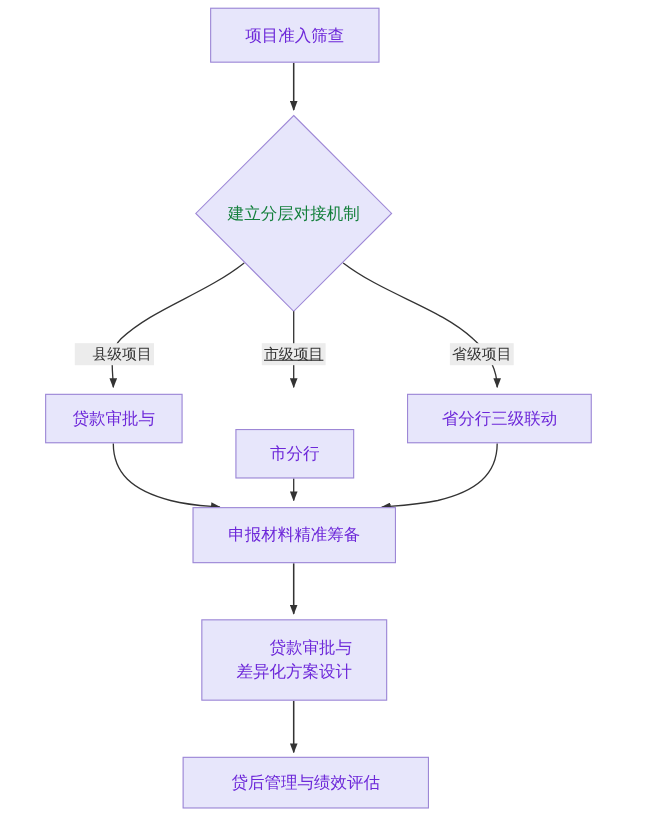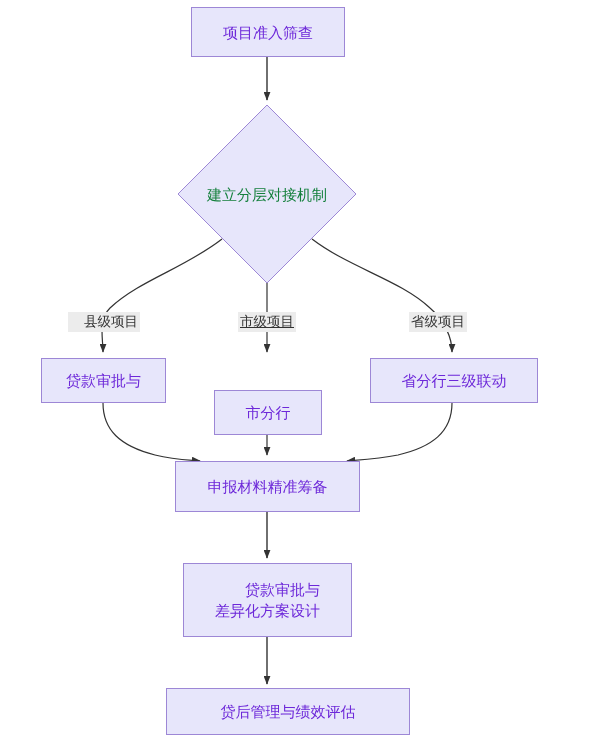--- a/index.html
+++ b/index.html
@@ -111,21 +111,21 @@
 
   <div class="node" style="left:214px; top:358px; width:108px; height:45px;margin-top:32px;">市分行</div>
 
   <div class="node" style="left:175px; top:461px; width:185px; height:51px;">申报材料精准筹备</div>
 
   <div class="node" style="left:370px; top:358px; width:168px; height:45px;">省分行三级联动</div>
 
   <div class="node" style="left:183px; top:563px; width:169px; height:74px;text-align:right;">贷款审批与
 差异化方案设计</div>
 
-  <div class="node" style="left:166px; top:688px; width:244px; height:47px;">贷后管理与绩效评估</div>
+  <div class="node" style="left:166px; top:688px; width:224px; height:47px;">贷后管理与绩效评估</div>
 
   <div class="edge-label" style="left:104px; top:322px;padding-left:16px;">县级项目</div>
 
   <div class="edge-label" style="left:267px; top:322px;text-decoration:underline;">市级项目</div>
 
   <div class="edge-label" style="left:438px; top:322px;">省级项目</div>
 
 </div>
 
 </body></html>

